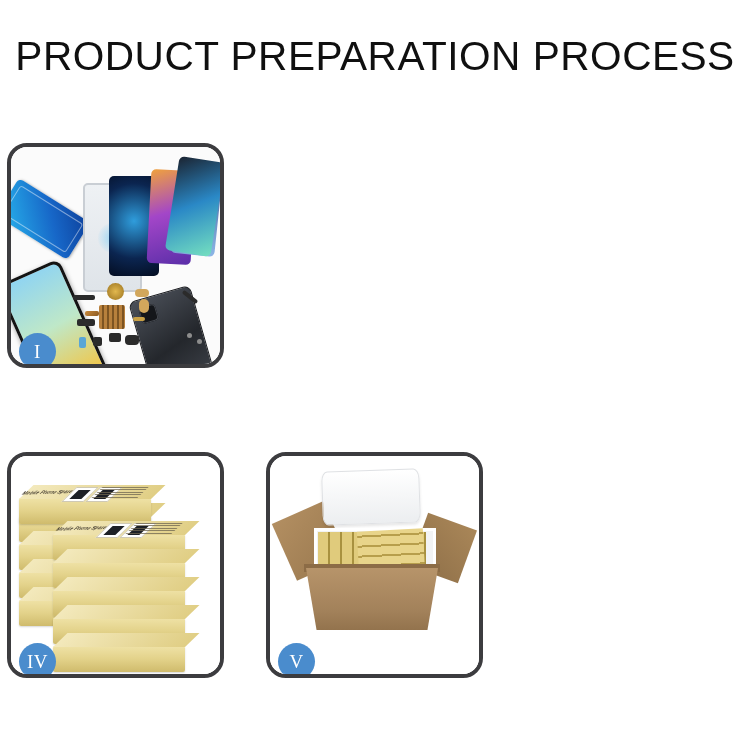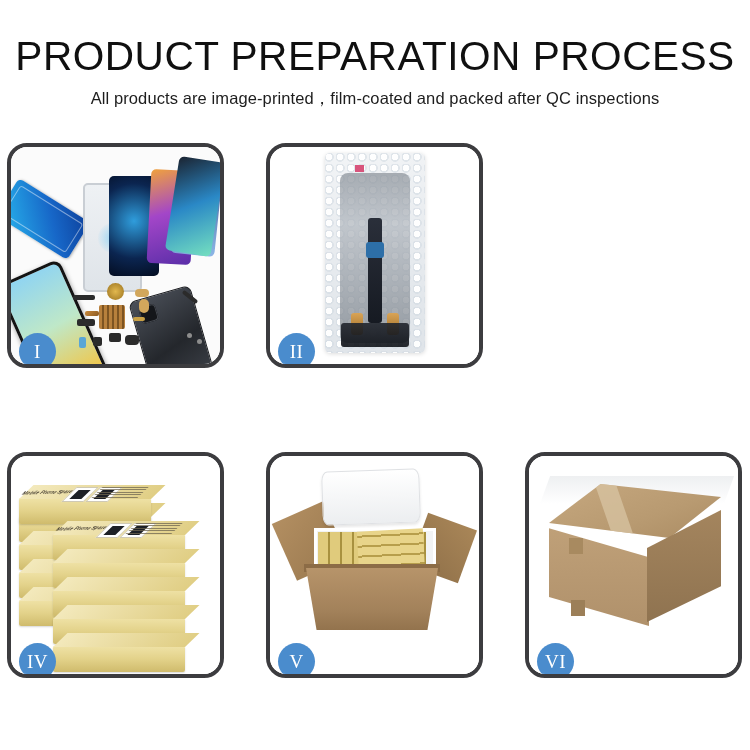--- a/index.html
+++ b/index.html
@@ -226,21 +226,20 @@
   .c-seam2 { position:absolute; left:42px; top:144px; width:14px; height:16px; background:#9c7f58; }
   .c-shadow { position:absolute; left:16px; top:20px; width:184px; height:28px;
         background:linear-gradient(180deg,rgba(236,238,240,.9),rgba(255,255,255,0));
         transform:skewX(-20deg); }
 </style>
 </head>
 <body>
 
 <div class="header">
   <h1 class="page-title">PRODUCT PREPARATION PROCESS</h1>
-  <p class="page-subtitle">All products are image-printed，film-coated and packed after QC inspections</p>
 </div>
 
 <div class="grid">
 
   <div class="panel" style="left:7px;  top:143px; width:217px; height:225px;">
     <div class="panel-media">
       <div class="scene">
         <div class="ph ph-a"></div>
         <div class="ph ph-b"></div>
         <div class="ph ph-c"></div>
@@ -263,35 +262,20 @@
         <div class="chip" style="left:68px; top:190px; width:7px; height:11px; background:#5aa6d6;"></div>
         <div class="chip gold" style="left:122px; top:170px; width:12px; height:4px;"></div>
         <div class="chip" style="left:170px; top:148px; width:18px; height:4px; transform:rotate(38deg);"></div>
         <div class="chip" style="left:176px; top:186px; width:5px; height:5px; border-radius:50%; background:#8d8d8d;"></div>
         <div class="chip" style="left:186px; top:192px; width:5px; height:5px; border-radius:50%; background:#8d8d8d;"></div>
       </div>
     </div>
     <div class="badge">I</div>
   </div>
 
-  <div class="panel" style="left:266px; top:143px; width:217px; height:225px;">
-    <div class="panel-media">
-      <div class="scene" style="background:#ffffff;">
-        <div class="bubble-bag">
-          <div class="inner-screen"></div>
-          <div class="flexcable"></div>
-          <div class="conn l"></div>
-          <div class="conn r"></div>
-          <div class="bot-strip"></div>
-          <div class="pink-tab"></div>
-        </div>
-      </div>
-    </div>
-    <div class="badge">II</div>
-  </div>
 
 
   <div class="panel" style="left:7px;  top:452px; width:217px; height:226px;">
     <div class="panel-media">
       <div class="scene" style="background:#ffffff;">
         <div class="stack">
 
           <div class="slab" style="left:2px;  top:42px;">
             <div class="top"></div>
             <div class="slab-label" style="left:8px; top:-10px;">Mobile Phone Spare Parts</div>
@@ -356,28 +340,14 @@
         <div class="v-inner"></div>
         <div class="v-rods"></div>
         <div class="v-rods2"></div>
         <div class="v-lip"></div>
         <div class="v-front"></div>
       </div>
     </div>
     <div class="badge">V</div>
   </div>
 
-  <div class="panel" style="left:525px; top:452px; width:217px; height:226px;">
-    <div class="panel-media">
-      <div class="scene" style="background:#ffffff;">
-        <div class="c-shadow"></div>
-        <div class="c-top"></div>
-        <div class="c-tape"></div>
-        <div class="c-left"></div>
-        <div class="c-right"></div>
-        <div class="c-seam"></div>
-        <div class="c-seam2"></div>
-      </div>
-    </div>
-    <div class="badge">VI</div>
-  </div>
 
 </div>
 
 </body></html>

